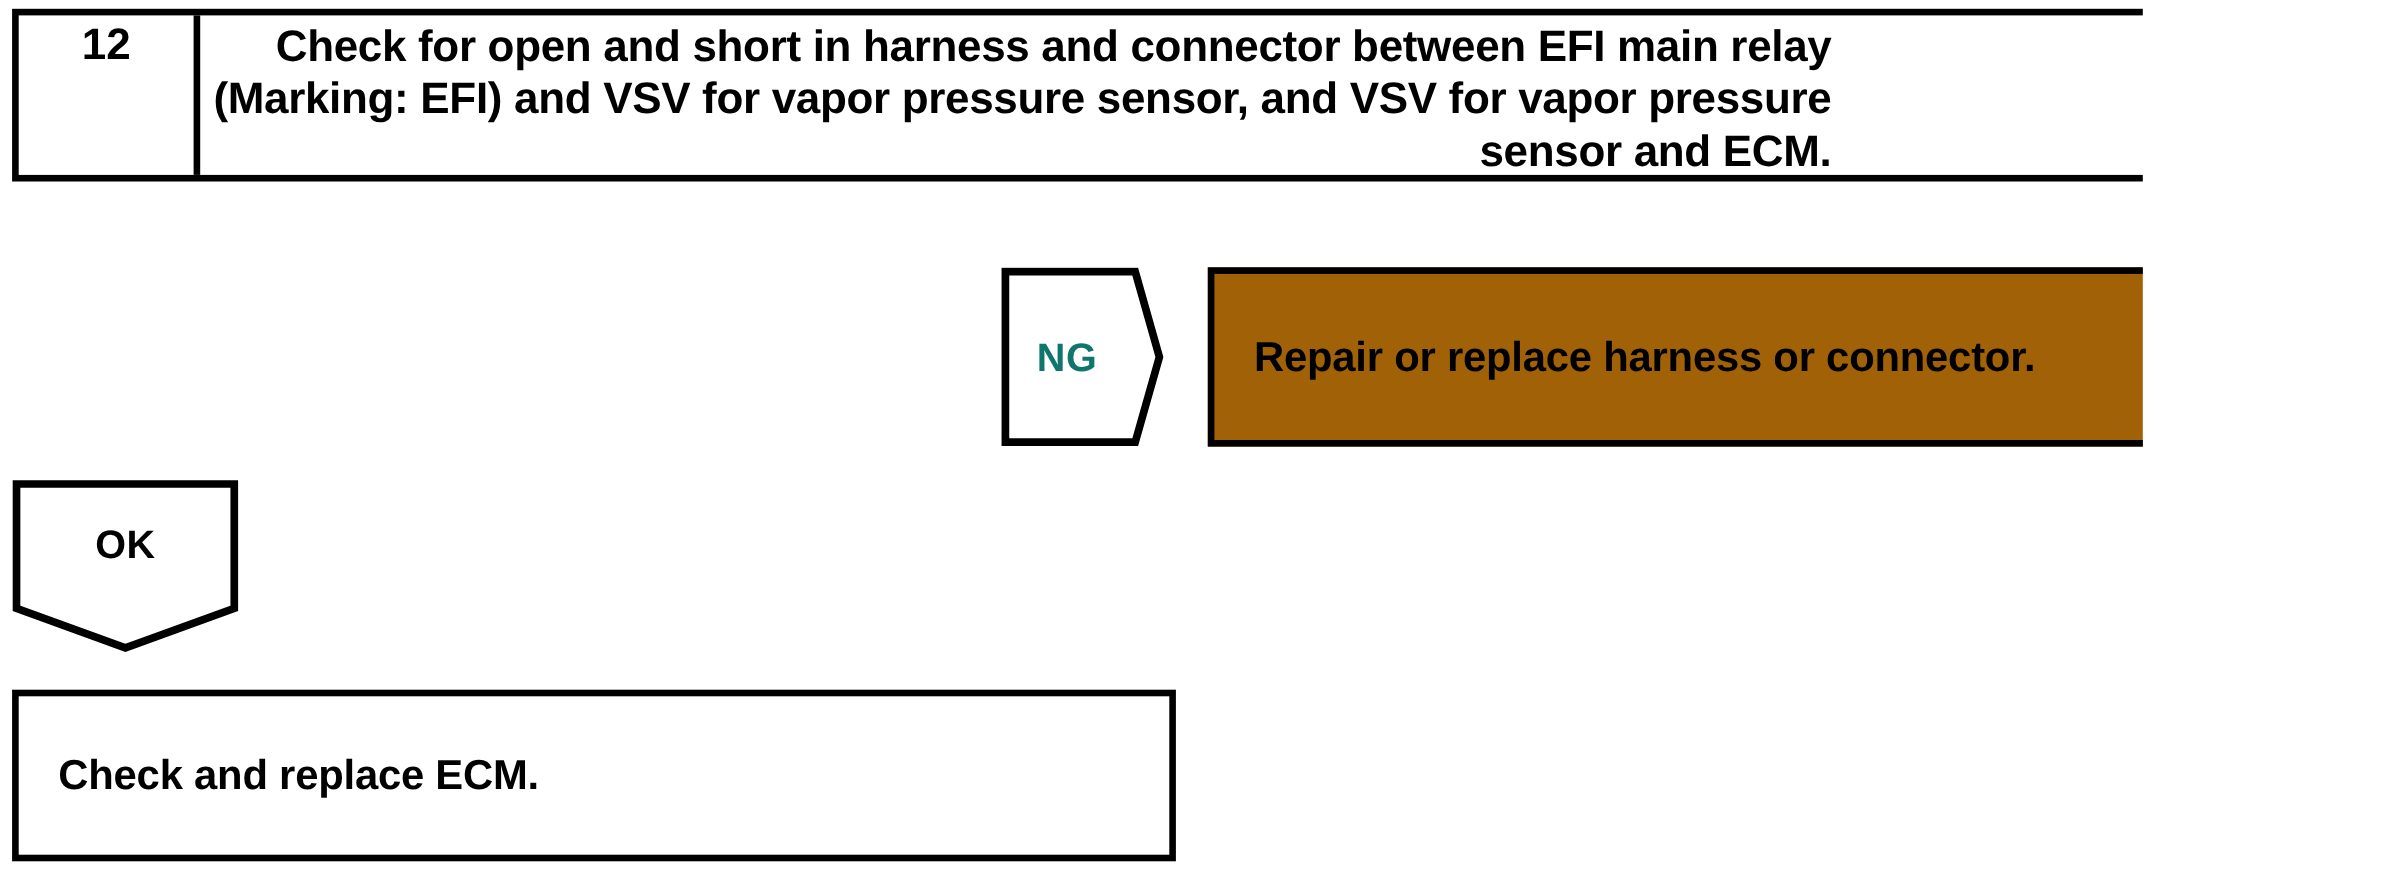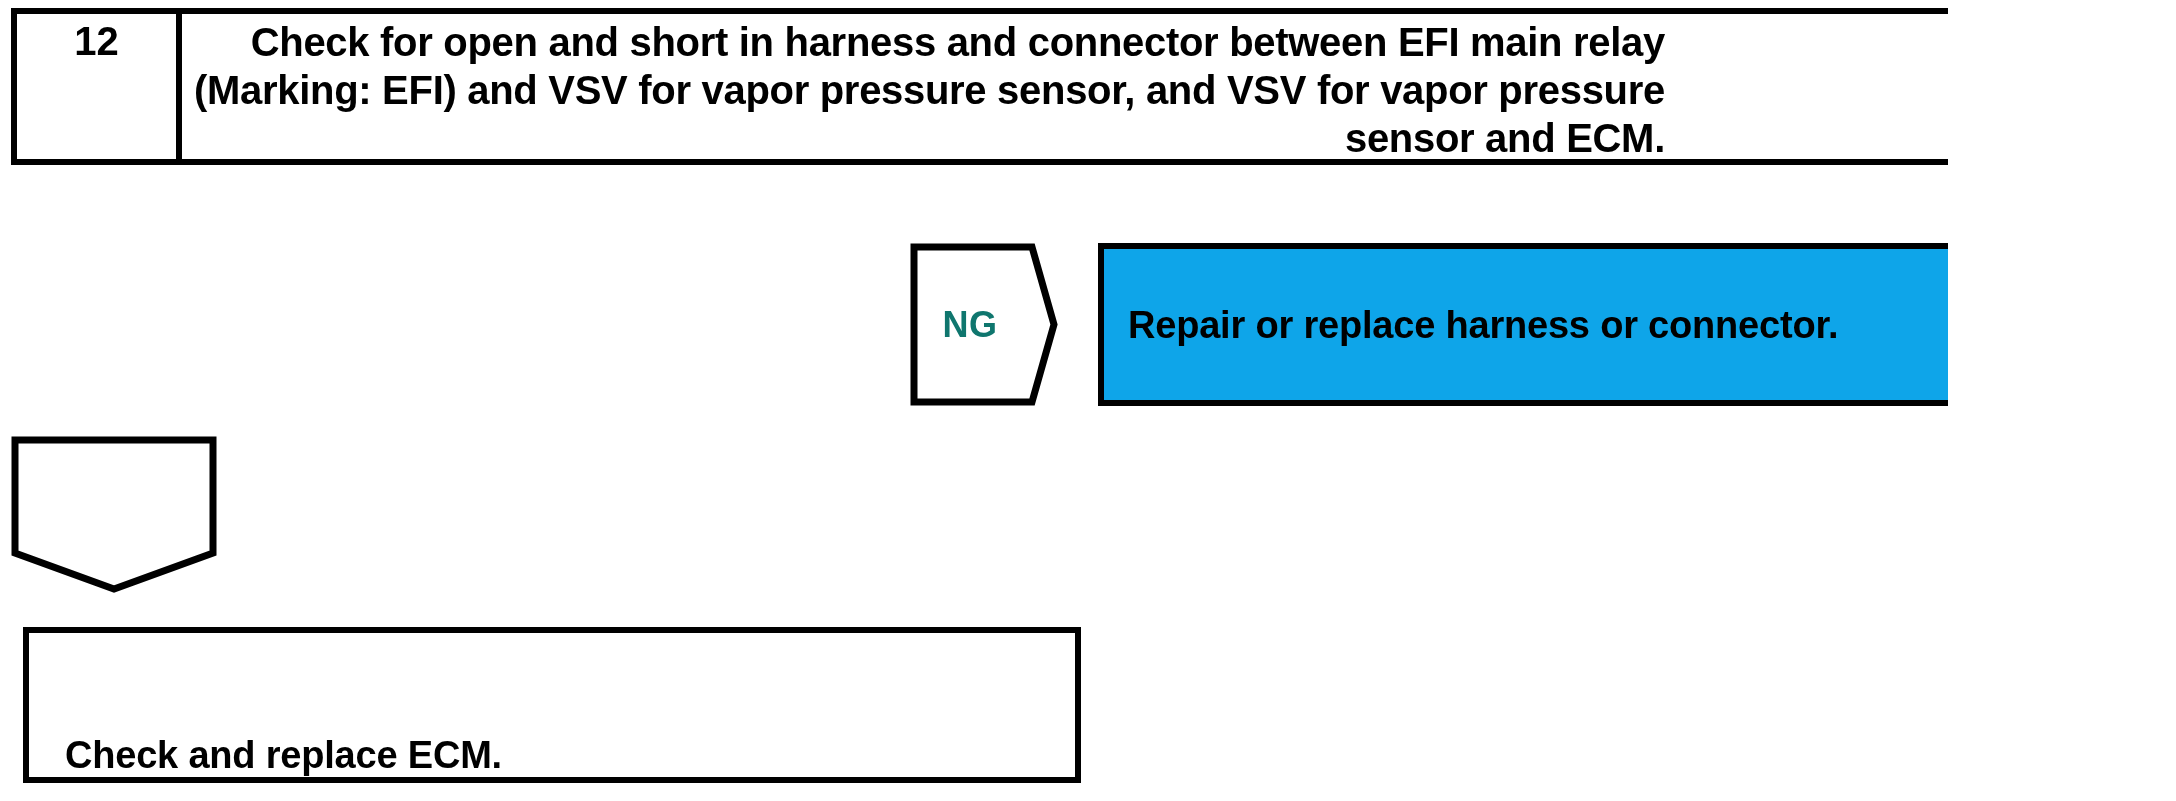--- a/index.html
+++ b/index.html
@@ -90,24 +90,24 @@
   }
 
   .ng-result-box {
     position: absolute;
     left: 1098px;
     top: 243px;
     width: 1062px;
     height: 163px;
     border: 6px solid #000000;
     box-sizing: border-box;
-    background: #0ea5e9;
+    background: #a16207;
     display: flex;
     align-items: center;
-    padding-left: 24px;
+    padding-left: 36px;
   }
   .ng-result-text {
     font-size: 38px;
     font-weight: bold;
     color: #000000;
     letter-spacing: -0.2px;
     line-height: 44px;
   }
 
   
@@ -137,23 +137,22 @@
   .ok-result-box {
     position: absolute;
     left: 11px;
     top: 627px;
     width: 1058px;
     height: 156px;
     border: 6px solid #000000;
     box-sizing: border-box;
     background: #ffffff;
     display: flex;
-    align-items: flex-end;
+    align-items: center;
     padding-left: 36px;
-    margin-left: 12px;
   }
   .ok-result-text {
     font-size: 38px;
     font-weight: bold;
     color: #000000;
     letter-spacing: -0.2px;
     line-height: 44px;
   }
 </style>
 </head>
@@ -181,18 +180,19 @@
 
   <div class="ng-result-box">
     <span class="ng-result-text">Repair or replace harness or connector.</span>
   </div>
 
   <div class="ok-arrow">
     <svg width="206" height="157" viewBox="0 0 206 157" xmlns="http://www.w3.org/2000/svg">
       <polygon points="4,4 202,4 202,117 103,153 4,117" fill="#ffffff" stroke="#000000" stroke-width="7" stroke-linejoin="miter"></polygon>
     </svg>
   </div>
+  <div class="ok-label">OK</div>
 
   <div class="ok-result-box">
     <span class="ok-result-text">Check and replace ECM.</span>
   </div>
 
 </div>
 
 </body></html>

